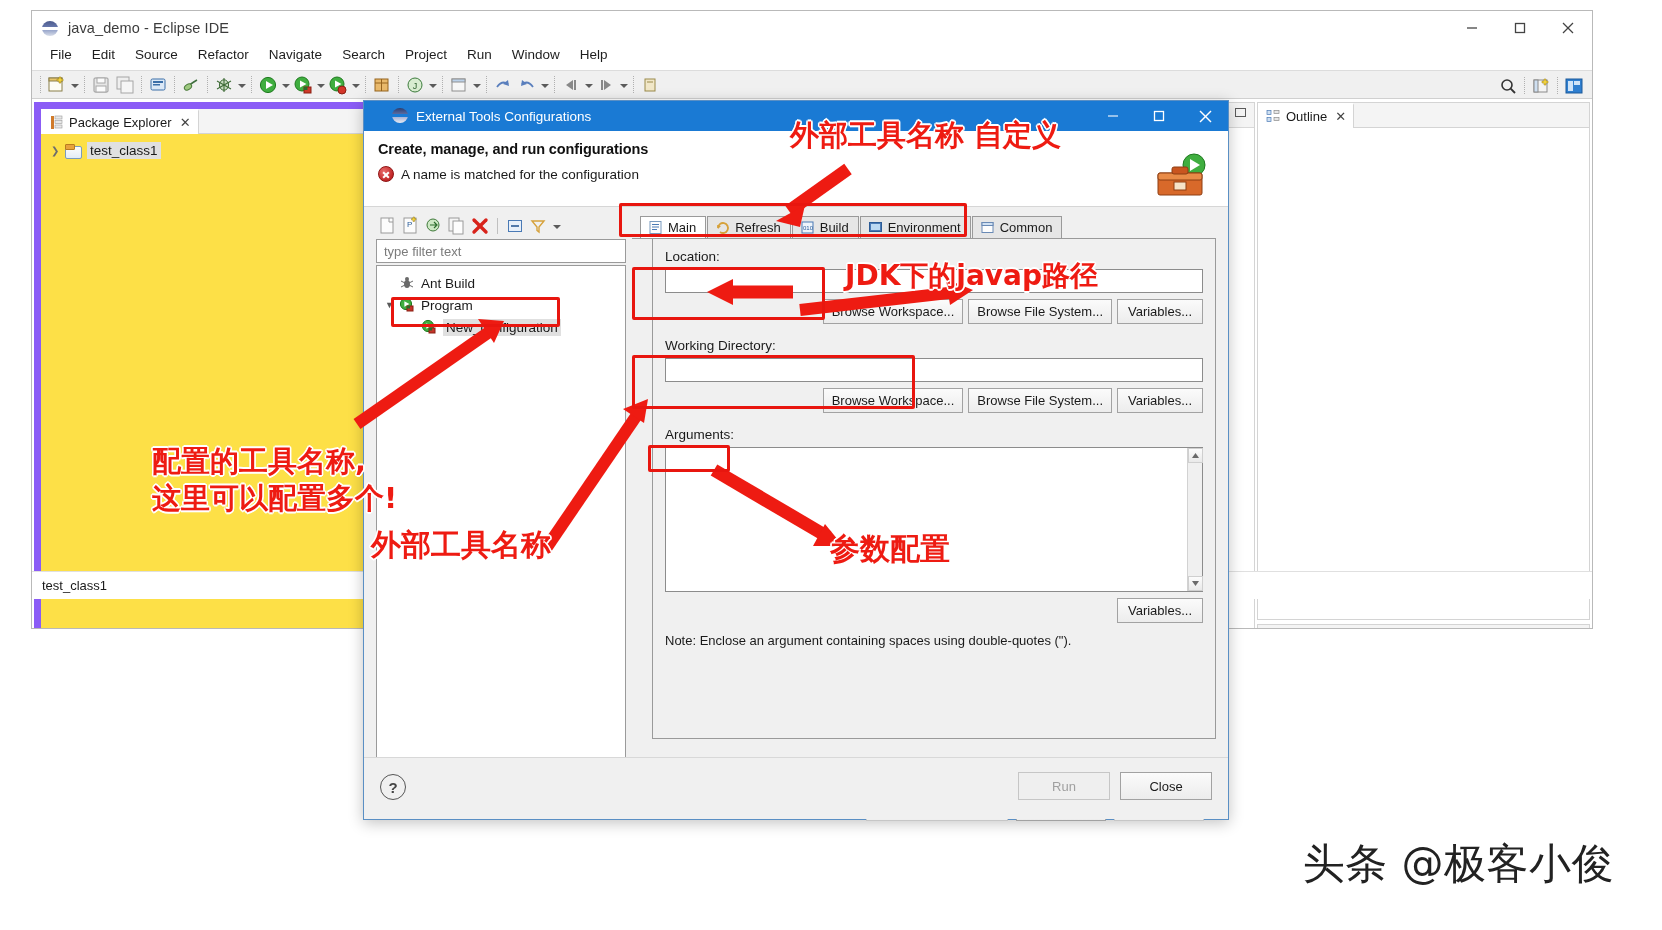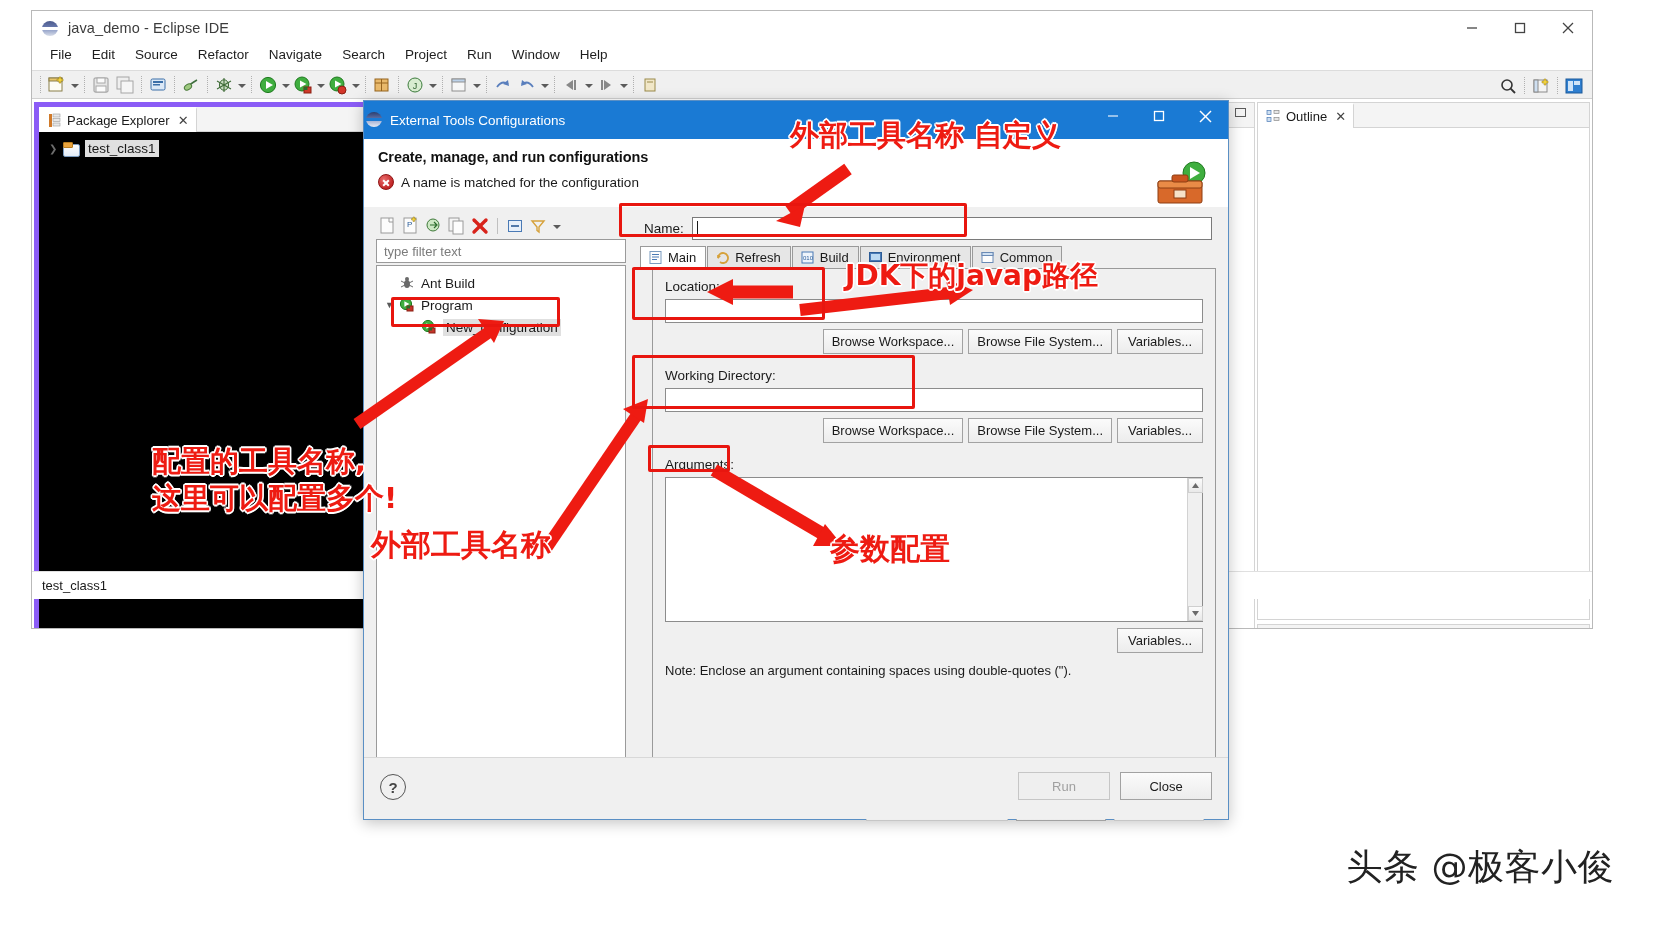--- a/index.html
+++ b/index.html
@@ -130,22 +130,22 @@
     left: 0; top: 89px;
     width: 1560px; bottom: 29px;
     background: #ffffff;
   }
 
   
   .left-panel {
     position: absolute;
     left: 2px; top: 2px;
     width: 390px; height: 740px;
-    background: #000000;
-    border: 5px solid #8b5cf6;
+    background: #fde047;
+    border: 7px solid #8b5cf6;
   }
   .view-tabbar {
     height: 25px;
     background: #f4f4f4;
     border-bottom: 1px solid #d4d4d4;
     display: flex;
     align-items: center;
     position: relative;
   }
   .view-tab {
@@ -276,24 +276,24 @@
   .dialog {
     position: absolute;
     left: 363px; top: 100px;
     width: 866px; height: 720px;
     background: #f0f0f0;
     border: 1px solid #5a8fc4;
     box-shadow: 0 3px 14px rgba(0,0,0,0.24);
     z-index: 40;
   }
   .dlg-title {
-    height: 38px;
+    height: 30px;
     background: #1a7ad4;
     display: flex; align-items: center;
-    padding-left: 2px;
+    padding-left: 28px;
     position: relative;
   }
   .dlg-title .dti { width:16px; height:16px; margin-right:8px; position:relative;}
   .dlg-title .dti .g {
     position:absolute; left:0; top:0; width:16px; height:15px; border-radius:50%;
     background: linear-gradient(180deg,#2c3d6e 0%,#5f72a8 45%,#1e2a50 50%,#9fadd2 55%,#e7ebf4 100%);
   }
   .dlg-title .dti .b { position:absolute; left:0; top:6px; width:16px; height:3px; background:#1a7ad4;}
   .dlg-title-text { color:#ffffff; font-size:13.5px; }
   .dlg-winbtns { position:absolute; right:0; top:0; display:flex;}
@@ -495,21 +495,21 @@
     text-shadow:
        1.6px 0 0 #fff, -1.6px 0 0 #fff, 0 1.6px 0 #fff, 0 -1.6px 0 #fff,
        1.2px 1.2px 0 #fff, -1.2px 1.2px 0 #fff, 1.2px -1.2px 0 #fff, -1.2px -1.2px 0 #fff;
     line-height: 1.28;
   }
 
   
   .watermark {
     position:absolute;
     right: 48px; bottom: 38px;
-    font-size: 36px;
+    font-size: 42px;
     color: #222;
     font-family: "DejaVu Sans", sans-serif;
     z-index: 120;
     letter-spacing: 0.5px;
   }
 </style>
 </head>
 <body>
 
 <div id="root">
@@ -954,26 +954,20 @@
                   <rect x="8" y="9" width="3" height="2.5" fill="#2b6b2b"></rect>
                 </svg>
             </span>
             <span class="sel-label">New_configuration</span>
           </div>
           <div class="filter-count">Filter matched 3 of 3 items</div>
         </div>
       </div>
 
       <div class="cfg-right">
-        <div class="name-row">
-          <span class="name-label">Name:</span>
-          <div class="name-input">
-            <span class="caret"></span>
-          </div>
-        </div>
 
         <div class="tabstrip">
           <div class="tabx active">
             <span class="ti">
               <svg width="15" height="15">
                   <rect x="2" y="1.5" width="11" height="12" fill="#fdfdfd" stroke="#7a9bbf"></rect>
                   <line x1="4" y1="4.5" x2="11" y2="4.5" stroke="#4a7ab5"></line>
                   <line x1="4" y1="7" x2="11" y2="7" stroke="#4a7ab5"></line>
                   <line x1="4" y1="9.5" x2="9" y2="9.5" stroke="#4a7ab5"></line>
                 </svg>

